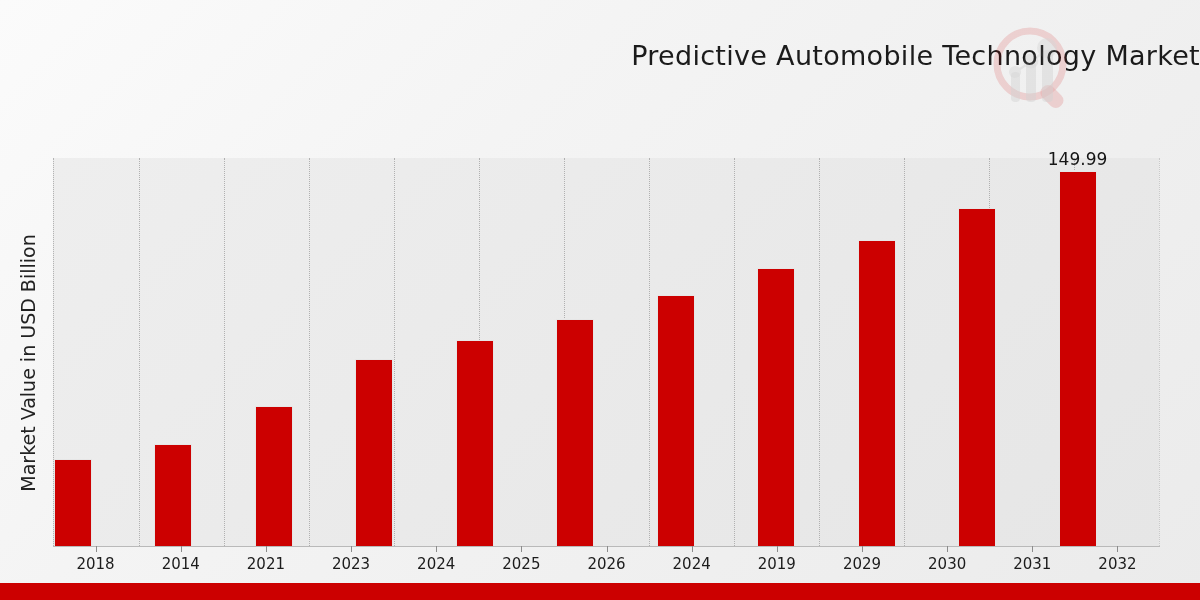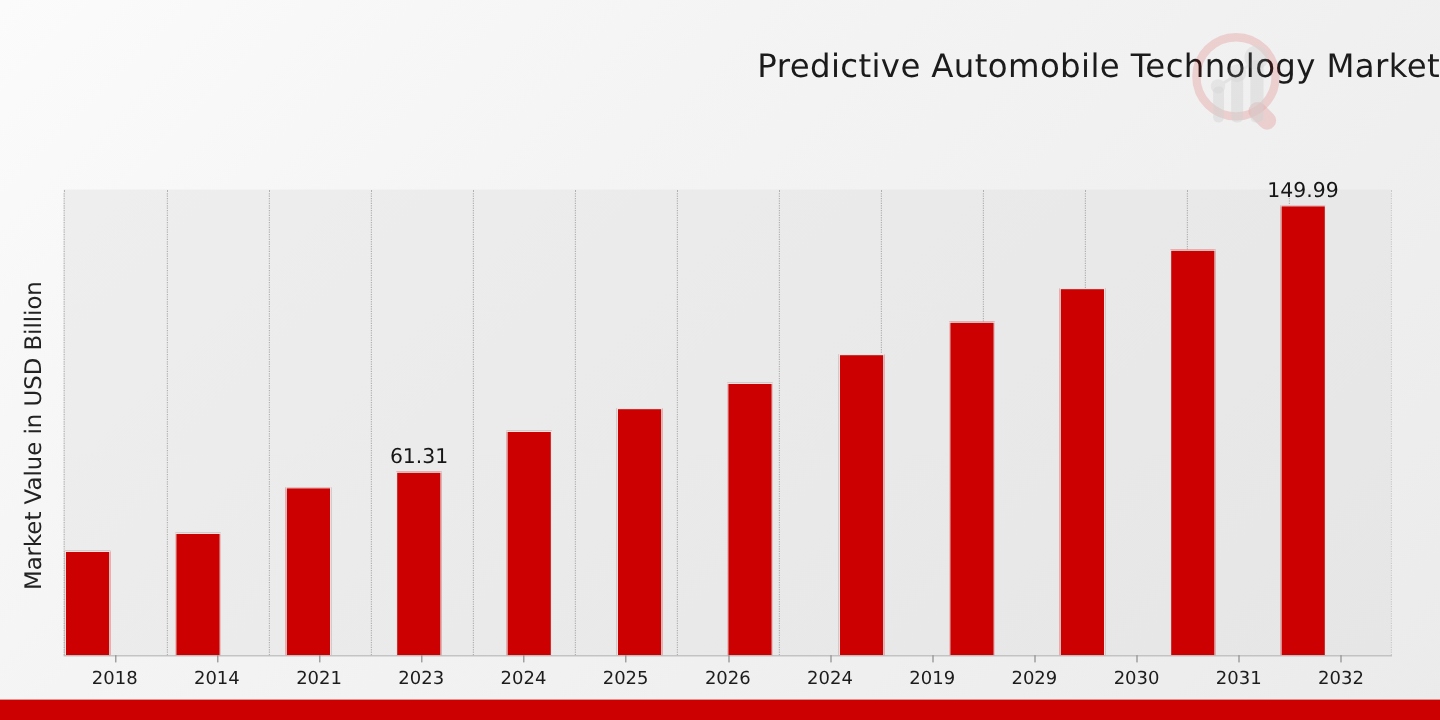--- a/index.html
+++ b/index.html
@@ -104,21 +104,20 @@
     position:absolute;
     left:53px; top:546px;
     width:1107px; height:28px;
     display:flex;
   }
   .tick-slot {
     flex:1 1 0;
     position:relative;
     display:flex;
     justify-content:center;
-    align-items:center;
   }
   .tick-mark {
     position:absolute;
     top:0; left:50%;
     width:0; height:6px;
     border-left:1px solid #8c8c8c;
   }
   .tick-text {
     margin-top:9px;
     font-size:15px;
@@ -180,25 +179,20 @@
       <div class="bar-slot">
         <div class="bar" title="2018: 34.9" style="height: 22.5161%; background: rgb(204, 0, 0);"></div>
       </div>
       <div class="bar-slot">
         <div class="bar" title="2019: 40.8" style="height: 26.3226%; background: rgb(204, 0, 0);"></div>
       </div>
       <div class="bar-slot">
         <div class="bar" title="2022: 56.1" style="height: 36.1935%; background: rgb(204, 0, 0);"></div>
       </div>
       <div class="bar-slot">
-        <div class="bar" title="2023: 61.31" style="height: 39.5548%; background: rgb(204, 0, 0);">
-          <div class="bar-label">61.31</div>
-        </div>
-      </div>
-      <div class="bar-slot">
         <div class="bar" title="2025: 74.8" style="height: 48.2581%; background: rgb(204, 0, 0);"></div>
       </div>
       <div class="bar-slot">
         <div class="bar" title="2026: 82.4" style="height: 53.1613%; background: rgb(204, 0, 0);"></div>
       </div>
       <div class="bar-slot">
         <div class="bar" title="2027: 90.5" style="height: 58.3871%; background: rgb(204, 0, 0);"></div>
       </div>
       <div class="bar-slot">
         <div class="bar" title="2028: 100.3" style="height: 64.7097%; background: rgb(204, 0, 0);"></div>

